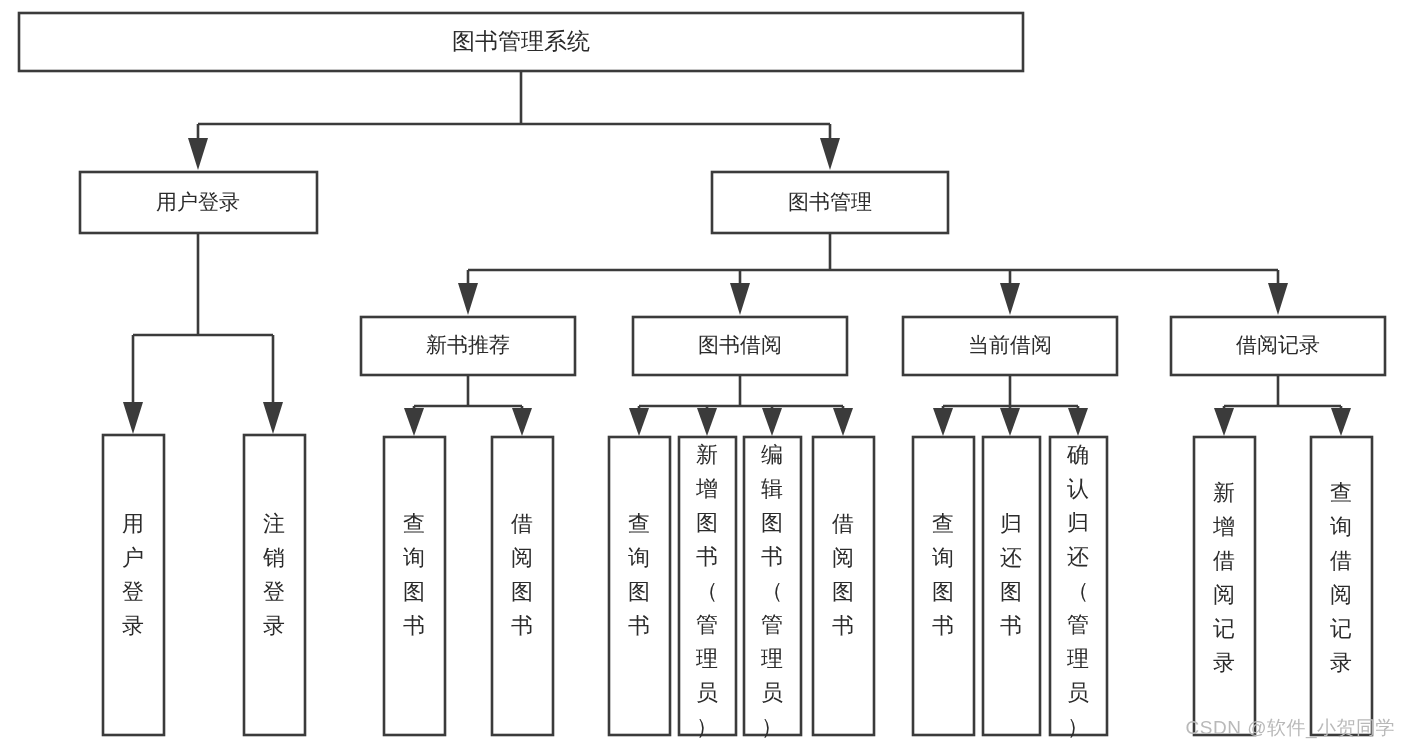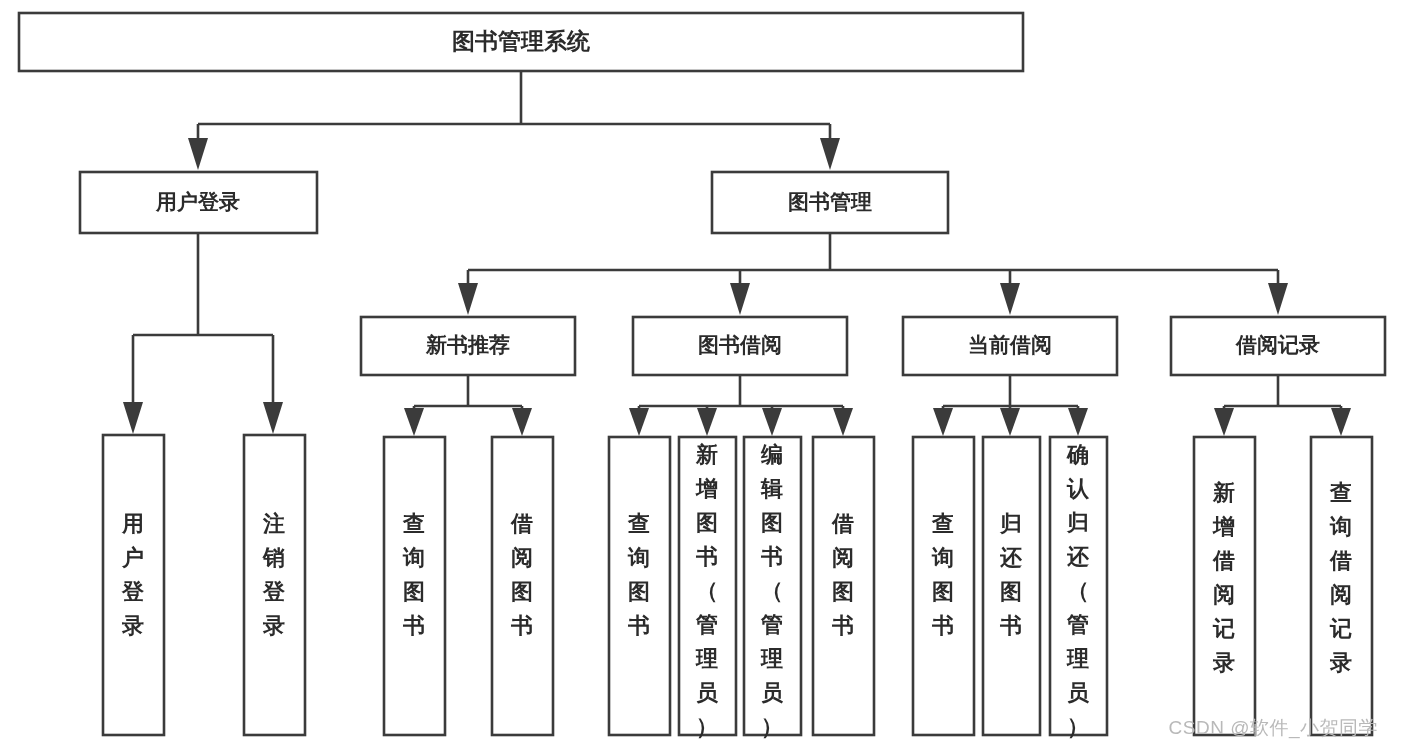--- a/index.html
+++ b/index.html
@@ -13,21 +13,20 @@
     font-family: "Liberation Sans", "DejaVu Sans", sans-serif;
     overflow: hidden;
     position: relative;
   }
   #diagram-root {
     position: absolute;
     left: 0;
     top: 0;
     width: 1405px;
     height: 545px;
-    font-weight: bold;
   }
   .node-box {
     fill: #ffffff;
     stroke: #3b3b3b;
     stroke-width: 2.6;
   }
   .node-label {
     fill: #2b2b2b;
     font-family: "Liberation Sans", "DejaVu Sans", sans-serif;
     font-size: 21px;
@@ -48,21 +47,21 @@
     stroke-width: 2.6;
     fill: none;
     stroke-linecap: butt;
   }
   .arrow-head {
     fill: #3b3b3b;
     stroke: none;
   }
   .watermark {
     position: absolute;
-    right: 27px;
+    right: 10px;
     bottom: 6px;
     font-family: "Liberation Sans", "DejaVu Sans", sans-serif;
     font-size: 19px;
     color: #b9b9b9;
     white-space: nowrap;
     letter-spacing: 0.5px;
   }
 </style>
 </head>
 <body>

